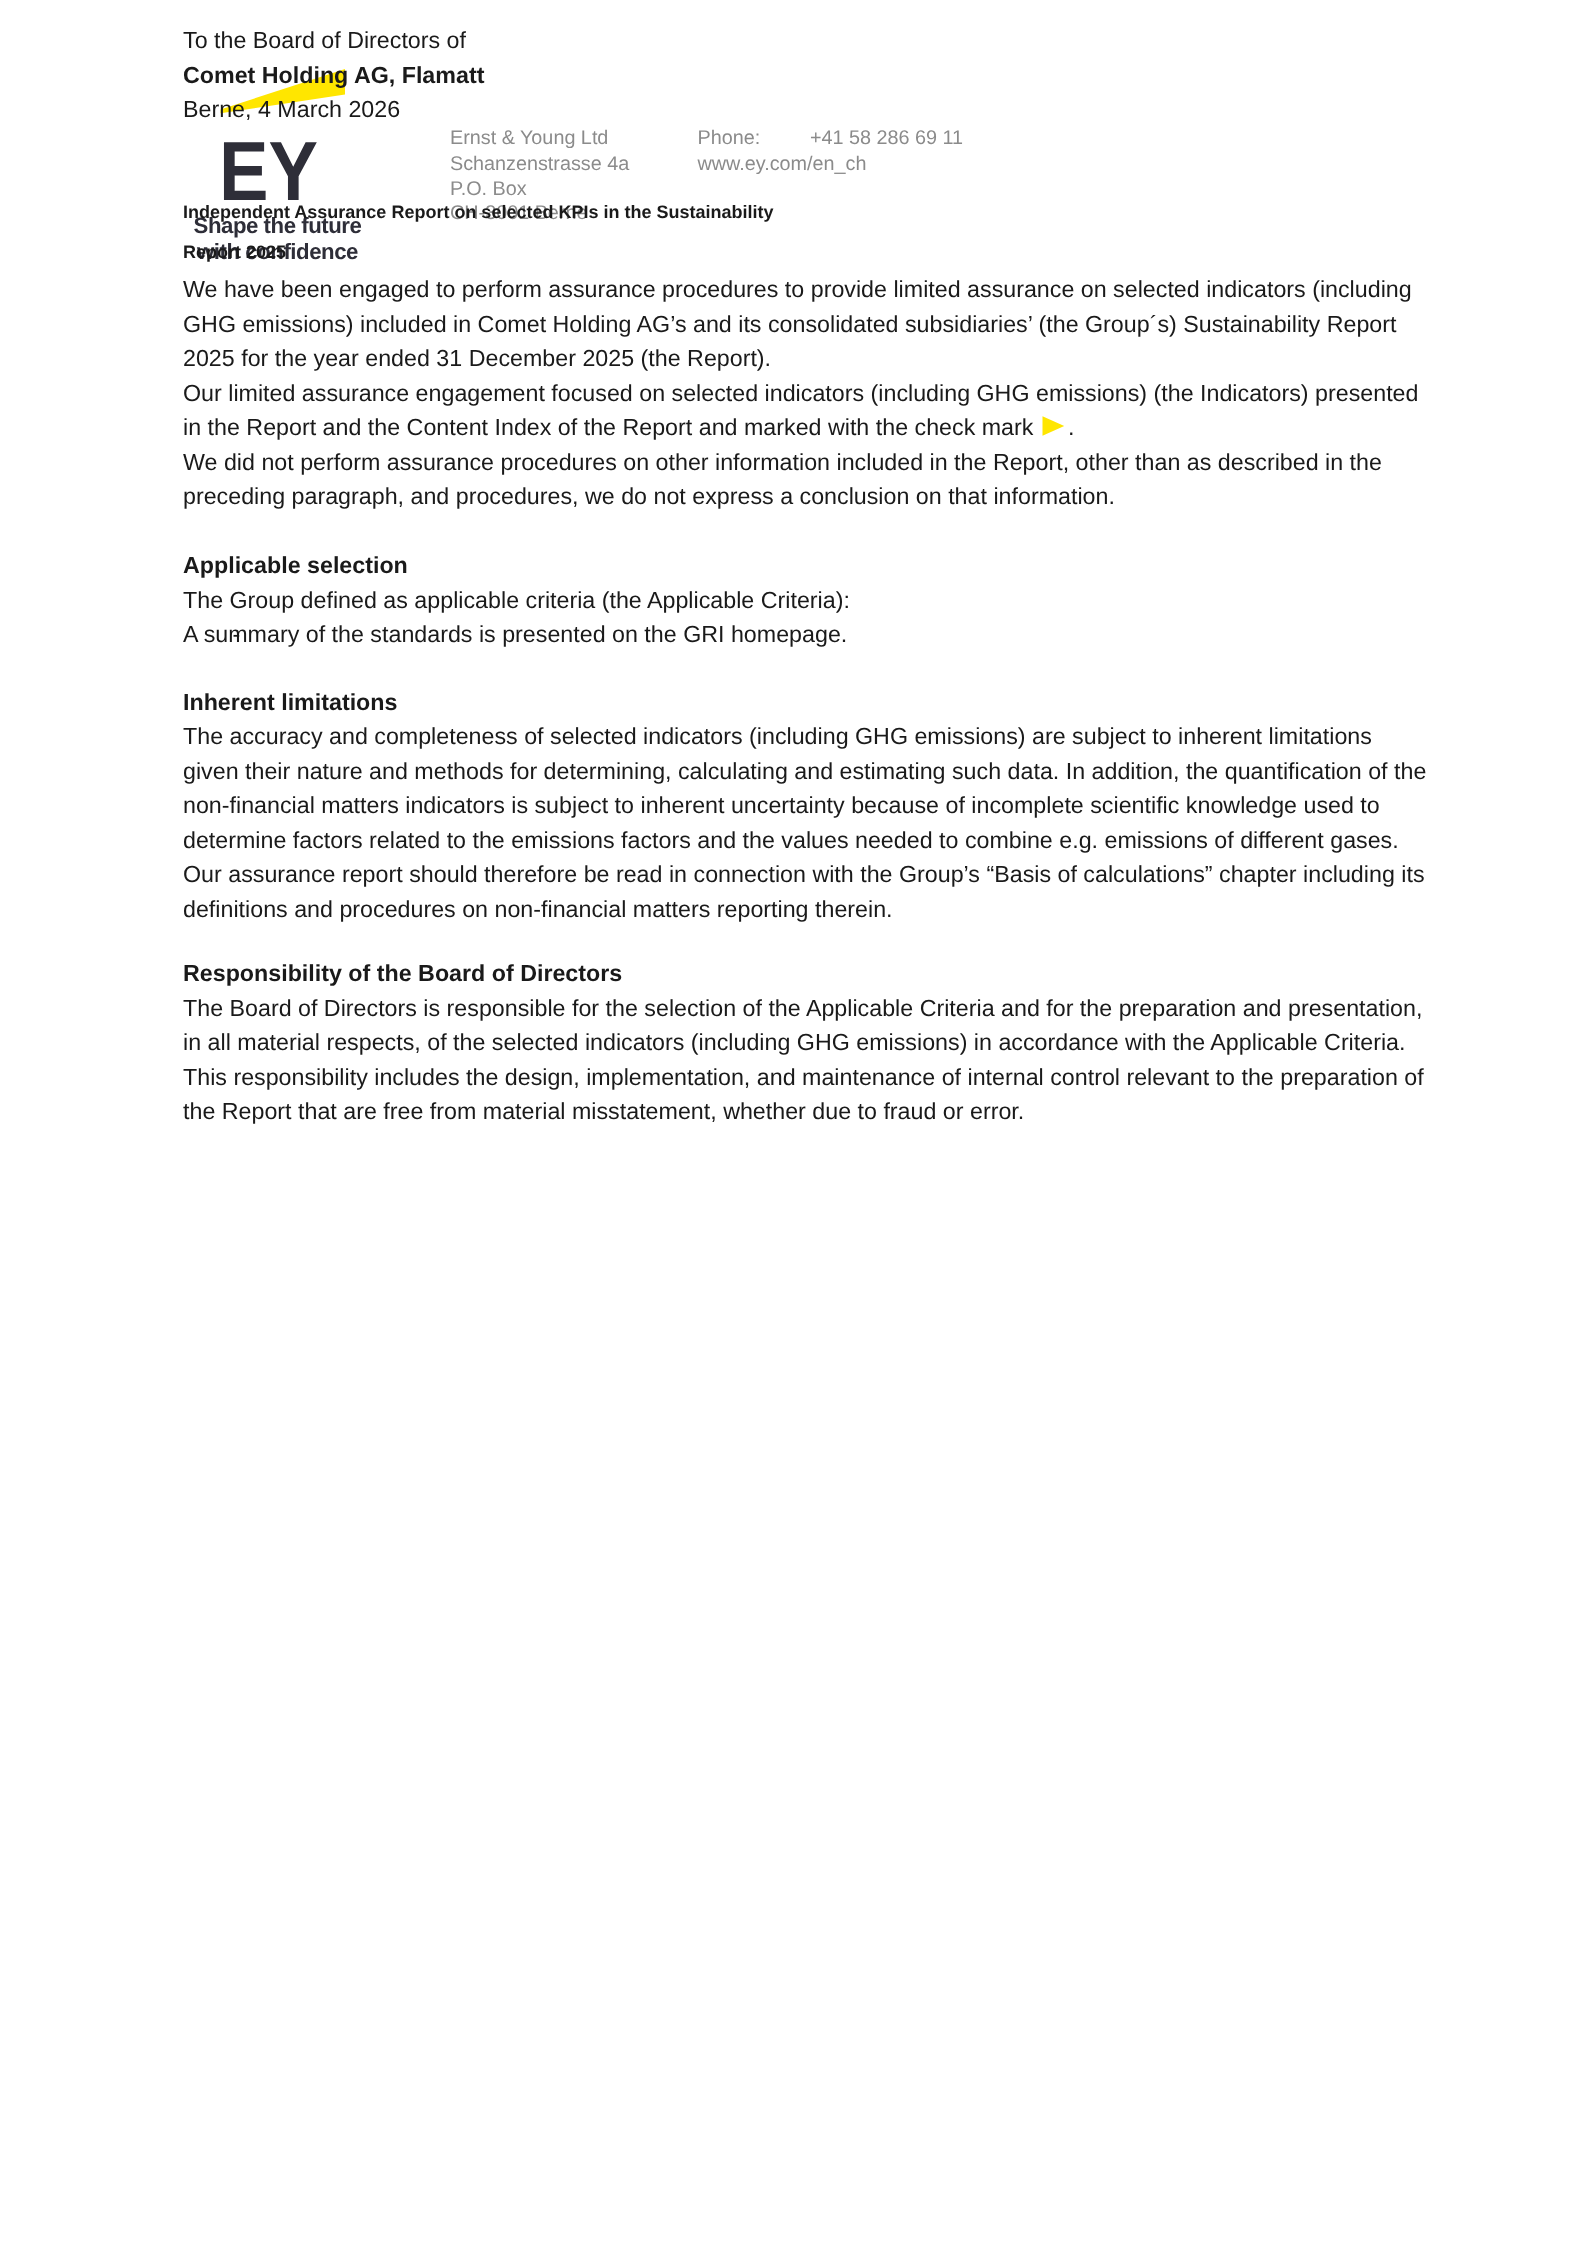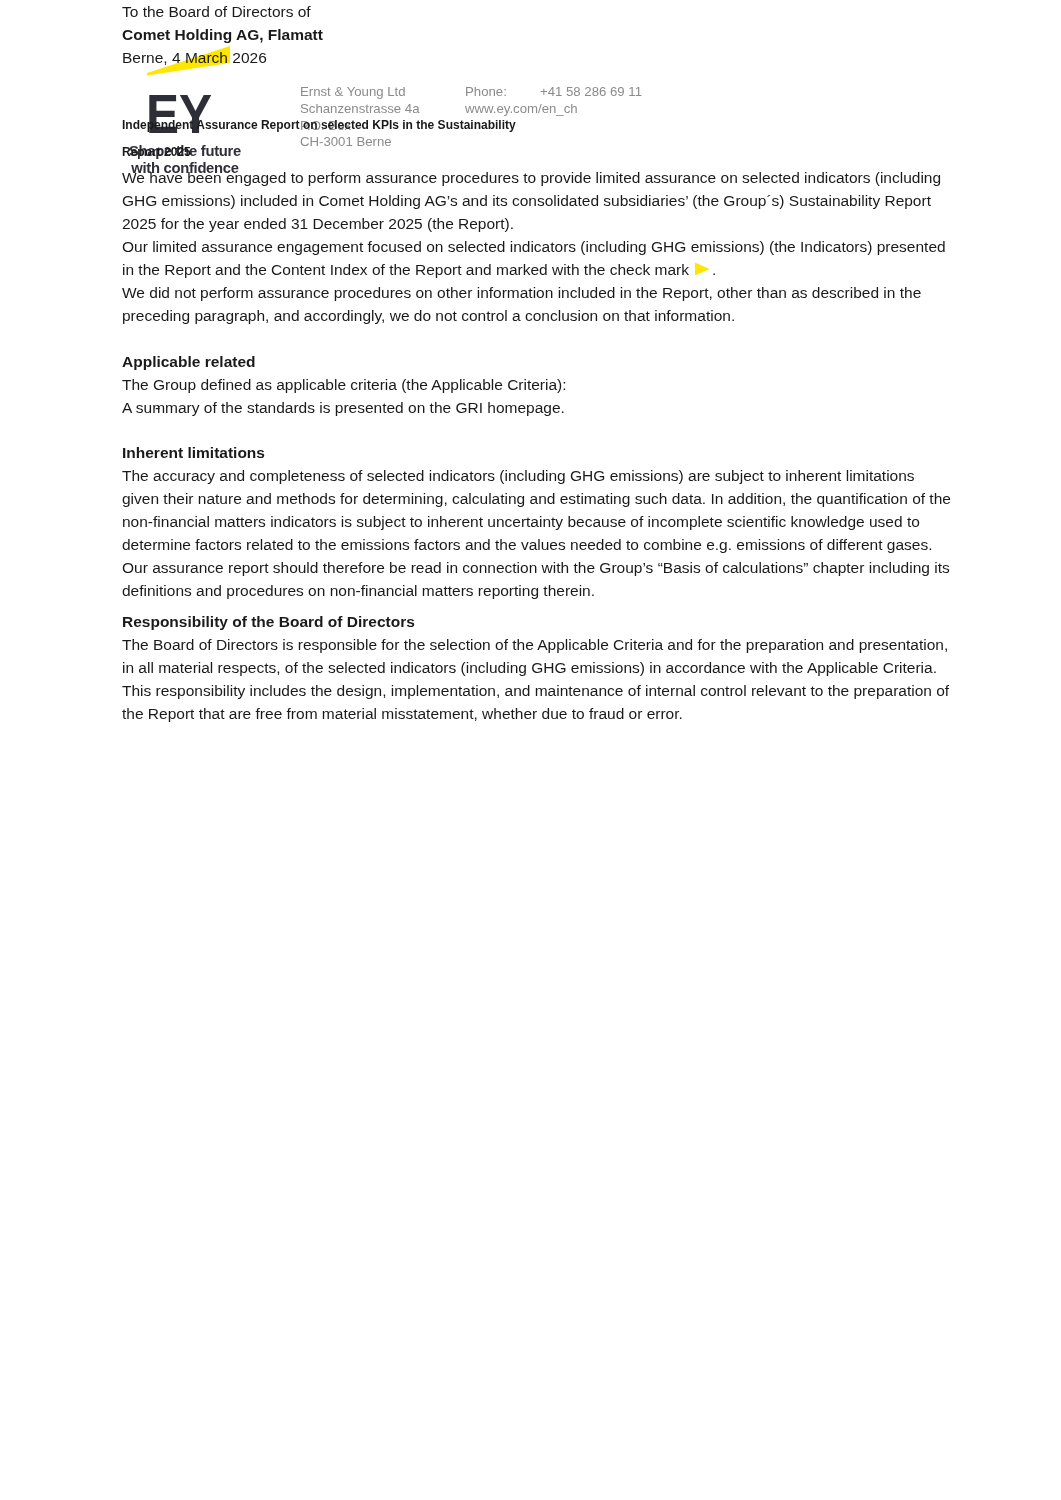--- a/index.html
+++ b/index.html
@@ -36,40 +36,40 @@
     color:var(--muted-text);
   }
   .contact-block{
     position:absolute;left:465px;top:84px;
     font-size:13.2px;line-height:16.8px;
     color:var(--muted-text);
   }
   .phone-label{display:inline-block;width:75px;}
   
   .letter{
-    position:absolute;left:122px;top:0;width:830px;
+    position:absolute;left:122px;top:16px;width:830px;
     font-size:15.5px;line-height:23px;
     color:var(--body-text);
   }
   .letter p{margin:0;}
   .recipient-intro{margin-top:257px;}
   .recipient-name{margin-top:7px;font-weight:bold;}
   .dateline{margin-top:75px;}
   .doc-title{
     margin-top:43px;
     font-size:12px;line-height:27px;font-weight:bold;
   }
   .doc-title span{display:block;}
   .para-1{margin-top:29px;}
   .para-2{margin-top:23px;}
   .para-3{margin-top:24px;}
   .sec-heading{font-size:15.5px;line-height:23px;font-weight:bold;}
   .h-applicable{margin-top:23px;}
   .h-inherent{margin-top:22px;}
-  .h-responsibility{margin-top:8px;}
+  .h-responsibility{margin-top:20px;}
   .summary-line{margin-top:26px;}
   .bullet-item{
     position:relative;
     padding-left:63px;
   }
   .bullet-dash{
     position:absolute;left:33px;top:0;
   }
   .checkmark-icon{
     display:inline-block;
@@ -116,24 +116,24 @@
         <span>Independent Assurance Report on selected KPIs in the Sustainability</span>
         <span>Report 2025</span>
       </h1>
 
     <p class="para-1">We have been engaged to perform assurance procedures to provide limited assurance on selected indicators (including GHG emissions) included in Comet Holding AG’s and its consolidated subsidiaries’ (the Group´s) Sustainability Report 2025 for the year ended 31 December 2025 (the Report).</p>
 
     <p class="para-2"><span>Our limited assurance engagement focused on selected indicators (including GHG emissions) (the Indicators) presented in the Report and the Content Index of the Report and marked with the check mark</span><span class="checkmark-icon"><svg width="16" height="14" viewBox="0 0 16 14">
             <polygon points="1,0.5 15.5,7 1,13.5" fill="currentColor"></polygon>
           </svg></span><span>.</span></p>
 
-    <p class="para-3">We did not perform assurance procedures on other information included in the Report, other than as described in the preceding paragraph, and accordingly, we do not control a conclusion on that information.</p>
+    <p class="para-3">We did not perform assurance procedures on other information included in the Report, other than as described in the preceding paragraph, and procedures, we do not express a conclusion on that information.</p>
 
     <section>
-      <h2 class="sec-heading h-applicable">Applicable related</h2>
+      <h2 class="sec-heading h-applicable">Applicable selection</h2>
       <p>The Group defined as applicable criteria (the Applicable Criteria):</p>
       <div class="bullet-item">
         <span class="bullet-dash">-</span>
       </div>
       <p class="summary-line">A summary of the standards is presented on the GRI homepage.</p>
     </section>
 
     <section>
       <h2 class="sec-heading h-inherent">Inherent limitations</h2>
       <p>The accuracy and completeness of selected indicators (including GHG emissions) are subject to inherent limitations given their nature and methods for determining, calculating and estimating such data. In addition, the quantification of the non-financial matters indicators is subject to inherent uncertainty because of incomplete scientific knowledge used to determine factors related to the emissions factors and the values needed to combine e.g. emissions of different gases. Our assurance report should therefore be read in connection with the Group’s “Basis of calculations” chapter including its definitions and procedures on non-financial matters reporting therein.</p>

